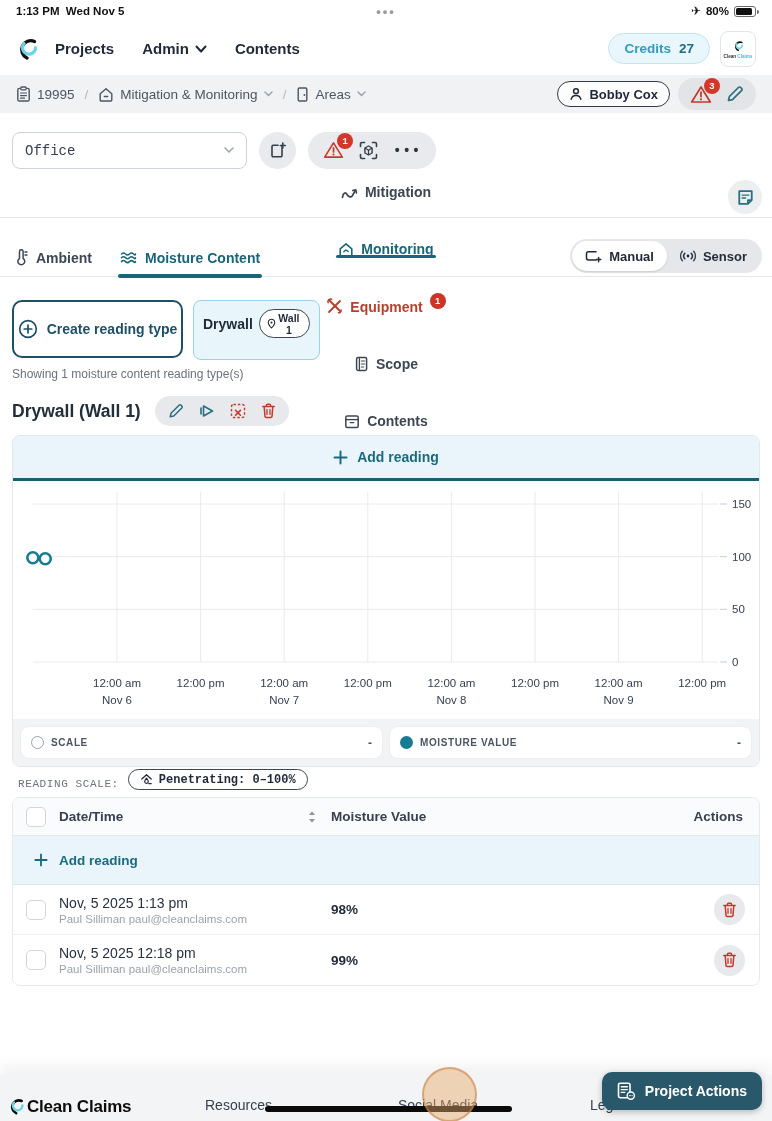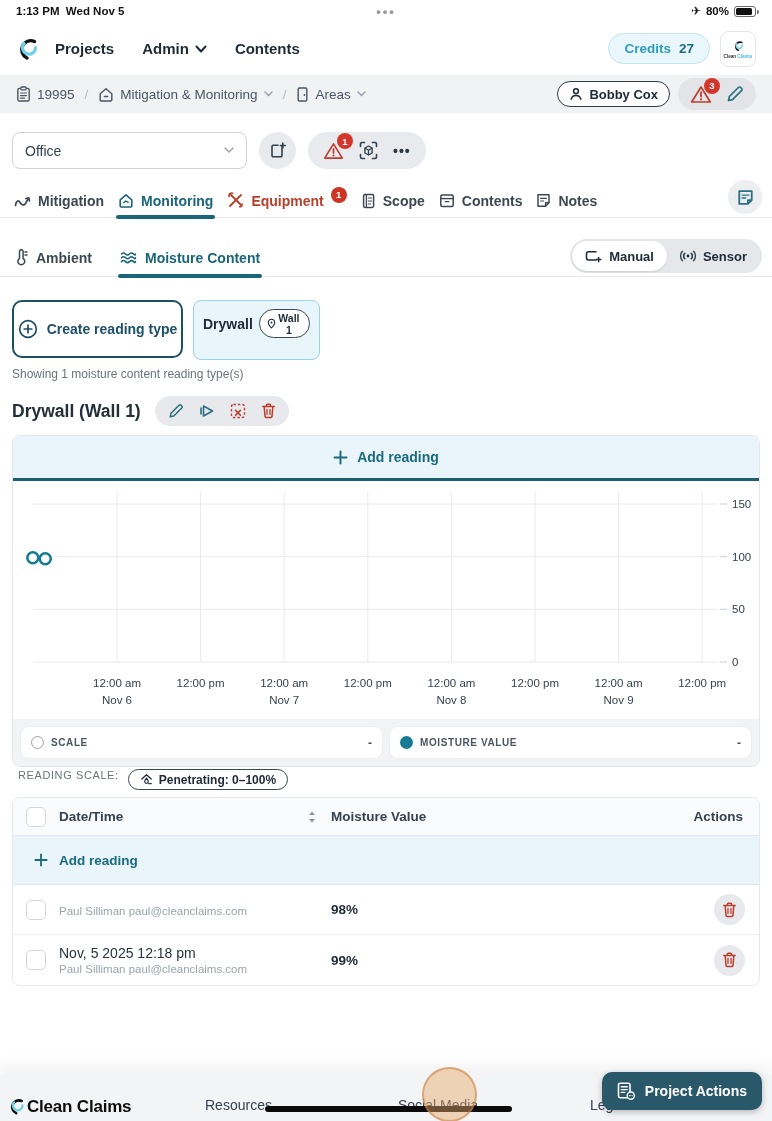--- a/index.html
+++ b/index.html
@@ -31,30 +31,30 @@
   
   .crumbbar { position:absolute; top:75px; left:0; right:0; height:38px; background:#f1f2f4; display:flex; align-items:center; padding:0 16px; font-size:13.5px; color:#4b5563; }
   .crumb { display:flex; align-items:center; gap:6px; cursor:pointer; }
   .crumb-sep { margin:0 10px; color:#b4bac1; }
   .crumbbar .right { margin-left:auto; display:flex; align-items:center; gap:8px;text-align:center; }
   .user-pill { display:flex; align-items:center; gap:6px; height:26px; padding:0 11px; border:1.6px solid #323b45; border-radius:999px; background:#fdfdfd; font-size:13px; font-weight:bold; color:#1f2937; }
   .alert-pill { position:relative; display:flex; align-items:center; gap:14px; height:32px; padding:0 12px; background:#e2e4e7; border-radius:999px; }
   .badge { position:absolute; min-width:16px; height:16px; border-radius:999px; background:#d3362a; color:#fff; font-size:9.5px; font-weight:bold; display:flex; align-items:center; justify-content:center; padding:0 3px; }
 
   
-  .area-row { position:absolute; top:132px; left:12px; right:0; display:flex; gap:12px; }
+  .area-row { position:absolute; top:132px; left:12px; right:0; display:flex; gap:12px;font-family:Liberation Mono, monospace; }
   .select { width:235px; height:37px; border:1px solid #ced3d9; border-radius:8px; background:#fff; display:flex; align-items:center; padding:0 12px; font-size:14px; color:#374151; cursor:pointer; }
   .select .chev { margin-left:auto; color:#9ca3af; }
   .circ-btn { position:relative; width:37px; height:37px; border-radius:50%; background:#e8eaed; display:flex; align-items:center; justify-content:center; cursor:pointer; }
   .tool-pill { position:relative; display:flex; align-items:center; gap:15px; height:37px; padding:0 15px; background:#e8eaed; border-radius:999px; }
   .tool-pill .dots3 { font-size:14px; font-weight:bold; color:#2b3742; letter-spacing:1px; cursor:pointer; }
   .warn-wrap { position:relative; cursor:pointer; }
 
   
-  .tabs { position:absolute; top:184px; left:0; right:0; height:34px; border-bottom:1px solid #e5e7eb; display:flex; align-items:center; gap:14px; padding:0 14px; }
+  .tabs { position:absolute; top:184px; left:0; right:0; height:34px; border-bottom:1px solid #e5e7eb; display:flex; align-items:center; gap:41px; padding:0 14px;flex-direction:column; }
   .tab { position:relative; height:34px; display:flex; align-items:center; gap:7px; font-size:14px; font-weight:bold; color:#3c4753; cursor:pointer; }
   .tab.active { color:#19657a; }
   .tab.active::after { content:""; position:absolute; left:-2px; right:-2px; bottom:-1px; height:3.5px; background:#19657a; border-radius:3px; }
   .tab.danger { color:#b83f2b; }
   .tab .tbadge { position:relative; top:-6px; min-width:16px; height:16px; border-radius:999px; background:#ce3424; color:#fff; font-size:9.5px; font-weight:bold; display:flex; align-items:center; justify-content:center; padding:0 4px; }
   .tabs .note-btn { position:absolute; right:10px; top:-4px; width:34px; height:34px; border-radius:50%; background:#eceef0; display:flex; align-items:center; justify-content:center; cursor:pointer; }
 
   
   .subtabs { position:absolute; top:239px; left:0; right:0; height:38px; border-bottom:1px solid #e5e7eb; display:flex; align-items:center; gap:28px; padding:0 14px; }
   .subtab { position:relative; height:38px; display:flex; align-items:center; gap:8px; font-size:14px; font-weight:bold; color:#3c4753; cursor:pointer; }
@@ -85,21 +85,21 @@
   .chart-wrap { height:238px; position:relative; }
   .chart-wrap svg text { font-family:"Liberation Sans","DejaVu Sans",sans-serif; }
   .legend-strip { background:#f1f3f4; padding:8px; display:flex; gap:8px; }
   .legend-box { flex:1; height:31px; background:#fff; border-radius:8px; box-shadow:0 0 0 1px #eceef0; display:flex; align-items:center; gap:7px; padding:0 10px; cursor:pointer; }
   .legend-box .lbl { font-size:10px; font-weight:bold; letter-spacing:.6px; color:#4b5563; }
   .legend-box .dash { margin-left:auto; color:#4b5563; font-weight:bold; font-size:12px; }
   .dot-hollow { width:13px; height:13px; border-radius:50%; border:1.6px solid #9ca3af; background:#fff; }
   .dot-filled { width:13px; height:13px; border-radius:50%; background:#177b93; }
 
   
-  .scale-row { position:absolute; top:769px; left:18px; display:flex; align-items:flex-start; gap:9px; }
+  .scale-row { position:absolute; top:769px; left:18px; display:flex; align-items:flex-end; gap:9px;font-family:Liberation Mono, monospace; }
   .scale-row .lbl { font-size:11px; letter-spacing:.6px; color:#6b7280; }
   .scale-pill { display:flex; align-items:center; gap:6px; border:1.6px solid #3c4753; border-radius:999px; padding:2.5px 11px; font-size:12px; font-weight:bold; color:#1f2937; background:#fff; }
 
   
   .table-card { position:absolute; top:797px; left:12px; right:12px; border:1px solid #e6e9ec; border-radius:8px; background:#fff; overflow:hidden; }
   .t-grid { display:grid; grid-template-columns:46px 272px 1fr 86px; align-items:center; }
   .t-head { height:38px; background:#fafbfc; border-bottom:1px solid #e5e7eb; font-size:13.5px; font-weight:bold; color:#374151; }
   .t-head .c2 { display:flex; align-items:center; justify-content:space-between; padding-right:14px; }
   .t-head .c4 { text-align:right; padding-right:16px; }
   .checkbox { width:20px; height:20px; border:1.6px solid #d2d6db; border-radius:5px; background:#fff; margin-left:13px; cursor:pointer; }
@@ -497,20 +497,21 @@
       <svg class="ic plus" width="14" height="14" viewBox="0 0 15 15">
           <path d="M7.5 1.5v12M1.5 7.5h12" stroke="#1b6b7e" stroke-width="2" stroke-linecap="round"></path>
         </svg>
       <span class="lbl">Add reading</span>
       <span></span>
         <span></span>
     </div>
     <div class="t-grid d-row">
       <span class="checkbox"></span>
       <span>
+        <div class="dt">Nov, 5 2025 1:13 pm</div>
         <div class="au">Paul Silliman paul@cleanclaims.com</div>
       </span>
       <span class="val">98%</span>
       <span class="act">
         <span class="trash-btn">
           <svg class="ic" width="15" height="16" viewBox="0 0 15 16">
               <path d="M1.8 3.6h11.4" stroke="#c03b2d" stroke-width="1.5" stroke-linecap="round"></path>
               <path d="M5.4 3.4V2.2A1 1 0 016.4 1.2h2.2a1 1 0 011 1v1.2" stroke="#c03b2d" stroke-width="1.4" fill="none"></path>
               <path d="M3.2 3.8l.8 9.6a1.2 1.2 0 001.2 1.1h4.6a1.2 1.2 0 001.2-1.1l.8-9.6" stroke="#c03b2d" stroke-width="1.5" fill="none"></path>
               <path d="M6 6.4v5M9 6.4v5" stroke="#c03b2d" stroke-width="1.3" stroke-linecap="round"></path>

